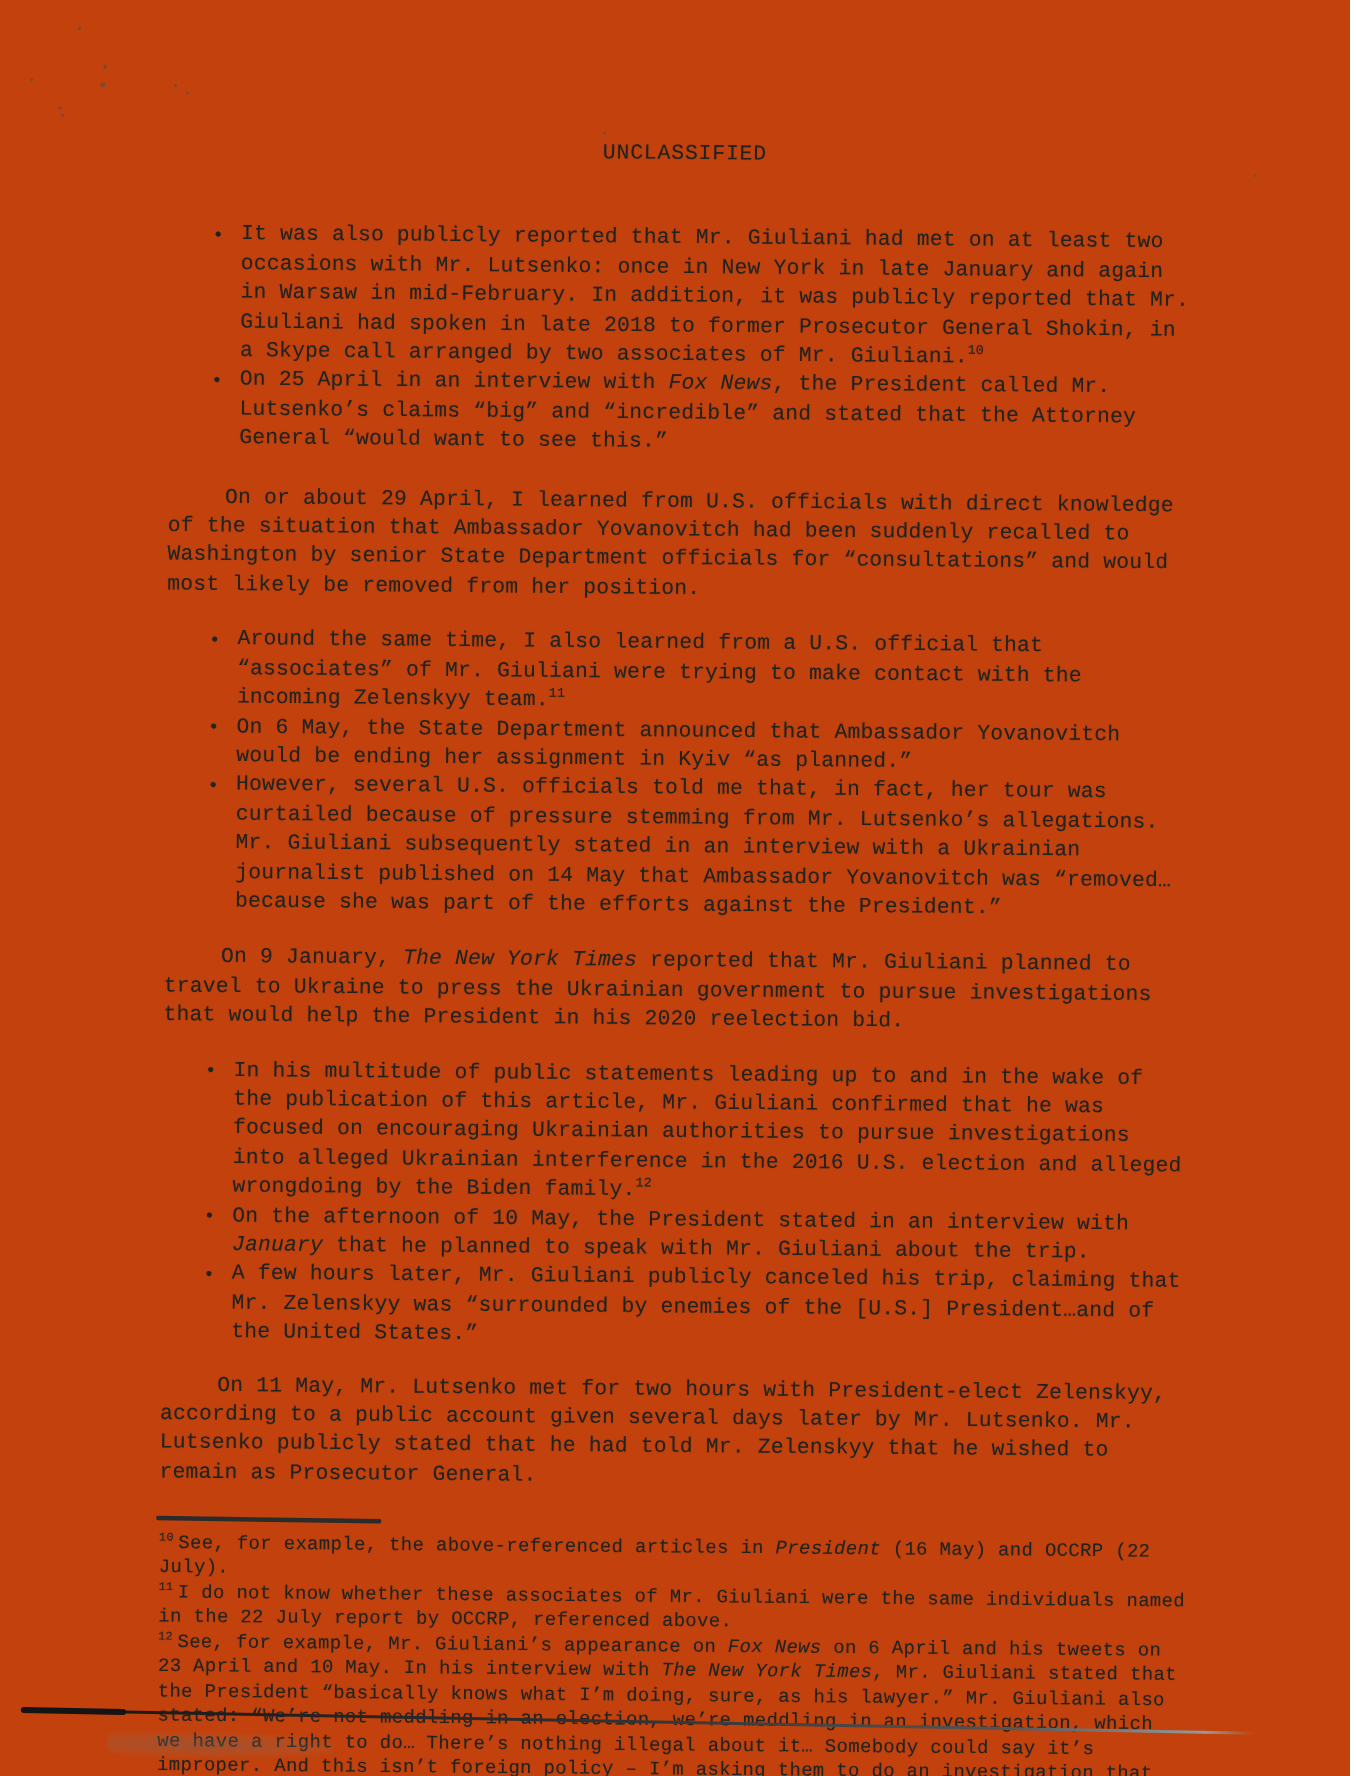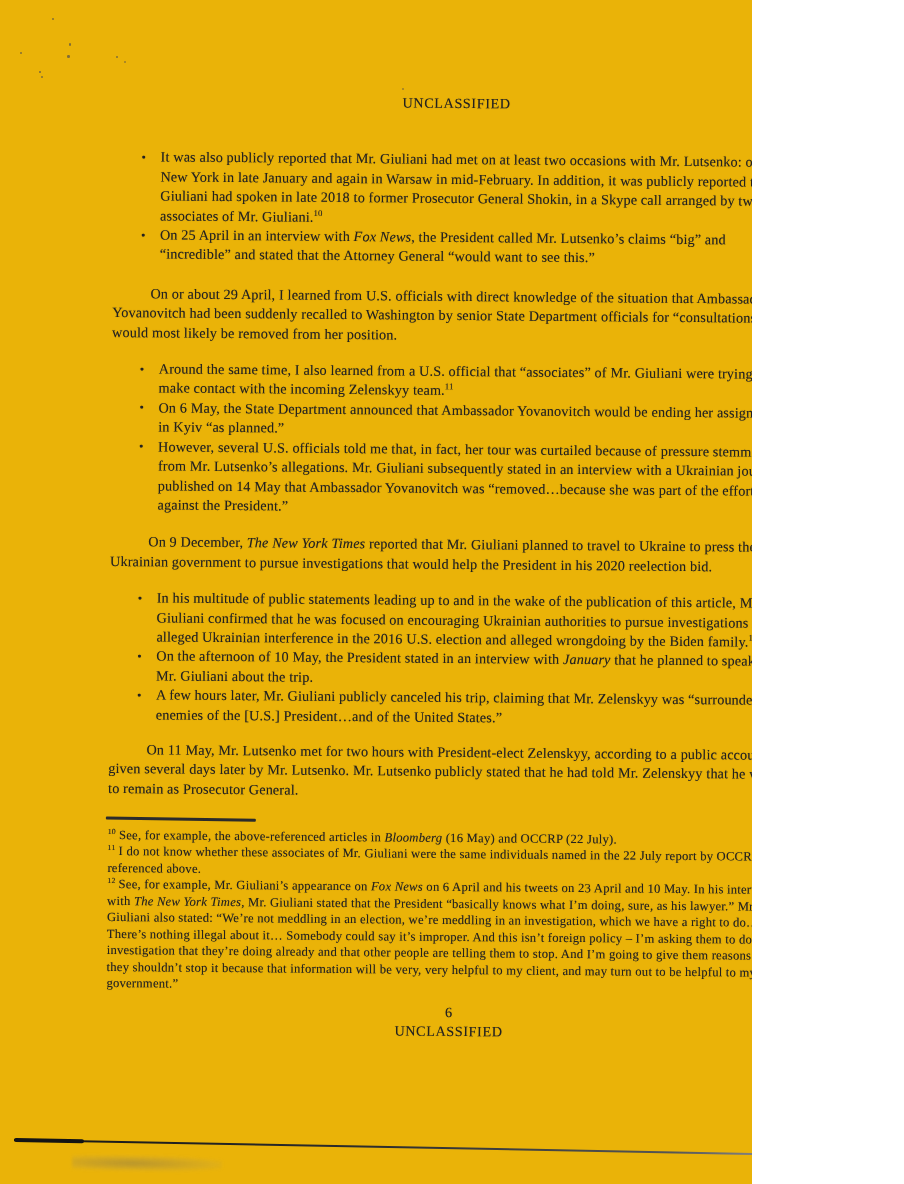--- a/index.html
+++ b/index.html
@@ -1,19 +1,19 @@
 <!DOCTYPE html>
 <html><head>
 <meta charset="utf-8">
 <style>
   html,body { margin:0; padding:0; background:#ffffff; }
   .page {
-    position:relative; width:752px; height:1184px;
-    background:#eab308; overflow:hidden;
-    font-family:Liberation Serif, serif;
+    position:relative; width:900px; height:1184px;
+    background:#c2410c; overflow:hidden;
+    font-family:Liberation Mono, monospace;
   }
   .content {
     position:absolute; left:0; top:0; width:904px; box-sizing:border-box;
     padding:90px 104px 0 115px;
     transform:rotate(0.5deg); transform-origin:0 0;
     font-size:14.2px; line-height:19.4px; letter-spacing:0.15px;
     color:#24221e; text-shadow:0 0 0.7px rgba(70,62,55,0.55);
   }
   .cls-header { text-align:center; letter-spacing:0.6px; }
   ul.bullets { list-style:none; margin:0; padding:0; }
@@ -82,34 +82,34 @@
     </ul>
 
     <p class="para p1"><span>On or about 29 April, I learned from U.S. officials with direct knowledge of the situation that Ambassador Yovanovitch had been suddenly recalled to Washington by senior State Department officials for “consultations” and would most likely be removed from her position.</span></p>
 
     <ul class="bullets g2">
       <li><span>Around the same time, I also learned from a U.S. official that “associates” of Mr. Giuliani were trying to make contact with the incoming Zelenskyy team.</span><sup>11</sup></li>
       <li><span>On 6 May, the State Department announced that Ambassador Yovanovitch would be ending her assignment in Kyiv “as planned.”</span></li>
       <li><span>However, several U.S. officials told me that, in fact, her tour was curtailed because of pressure stemming from Mr. Lutsenko’s allegations.  Mr. Giuliani subsequently stated in an interview with a Ukrainian journalist published on 14 May that Ambassador Yovanovitch was “removed…because she was part of the efforts against the President.”</span></li>
     </ul>
 
-    <p class="para p2"><span>On 9 December, </span><i>The New York Times</i><span> reported that Mr. Giuliani planned to travel to Ukraine to press the Ukrainian government to pursue investigations that would help the President in his 2020 reelection bid.</span></p>
+    <p class="para p2"><span>On 9 January, </span><i>The New York Times</i><span> reported that Mr. Giuliani planned to travel to Ukraine to press the Ukrainian government to pursue investigations that would help the President in his 2020 reelection bid.</span></p>
 
     <ul class="bullets g3">
       <li><span>In his multitude of public statements leading up to and in the wake of the publication of this article, Mr. Giuliani confirmed that he was focused on encouraging Ukrainian authorities to pursue investigations into alleged Ukrainian interference in the 2016 U.S. election and alleged wrongdoing by the Biden family.</span><sup>12</sup></li>
       <li><span>On the afternoon of 10 May, the President stated in an interview with </span><i>January</i><span> that he planned to speak with Mr. Giuliani about the trip.</span></li>
       <li><span>A few hours later, Mr. Giuliani publicly canceled his trip, claiming that Mr. Zelenskyy was “surrounded by enemies of the [U.S.] President…and of the United States.”</span></li>
     </ul>
 
     <p class="para p3"><span>On 11 May, Mr. Lutsenko met for two hours with President-elect Zelenskyy, according to a public account given several days later by Mr. Lutsenko.  Mr. Lutsenko publicly stated that he had told Mr. Zelenskyy that he wished to remain as Prosecutor General.</span></p>
 
     <div class="fnsep"></div>
 
     <div class="footnotes">
-      <div class="fn"><sup>10</sup><span><span>See, for example, the above-referenced articles in </span><i>Bloomberg</i><span> (16 May) and OCCRP (22 July).</span></span></div>
+      <div class="fn"><sup>10</sup><span><span>See, for example, the above-referenced articles in </span><i>President</i><span> (16 May) and OCCRP (22 July).</span></span></div>
       <div class="fn"><sup>11</sup><span><span>I do not know whether these associates of Mr. Giuliani were the same individuals named in the 22 July report by OCCRP, referenced above.</span></span></div>
       <div class="fn"><sup>12</sup><span><span>See, for example, Mr. Giuliani’s appearance on </span><i>Fox News</i><span> on 6 April and his tweets on 23 April and 10 May. In his interview with </span><i>The New York Times</i><span>, Mr. Giuliani stated that the President “basically knows what I’m doing, sure, as his lawyer.”  Mr. Giuliani also stated: “We’re not meddling in an election, we’re meddling in an investigation, which we have a right to do… There’s nothing illegal about it… Somebody could say it’s improper. And this isn’t foreign policy – I’m asking them to do an investigation that they’re doing already and that other people are telling them to stop.  And I’m going to give them reasons why they shouldn’t stop it because that information will be very, very helpful to my client, and may turn out to be helpful to my government.”</span></span></div>
     </div>
 
     <div class="footer">
       <div class="pagenum">6</div>
       <div class="footcls">UNCLASSIFIED</div>
     </div>
 
   </div>

